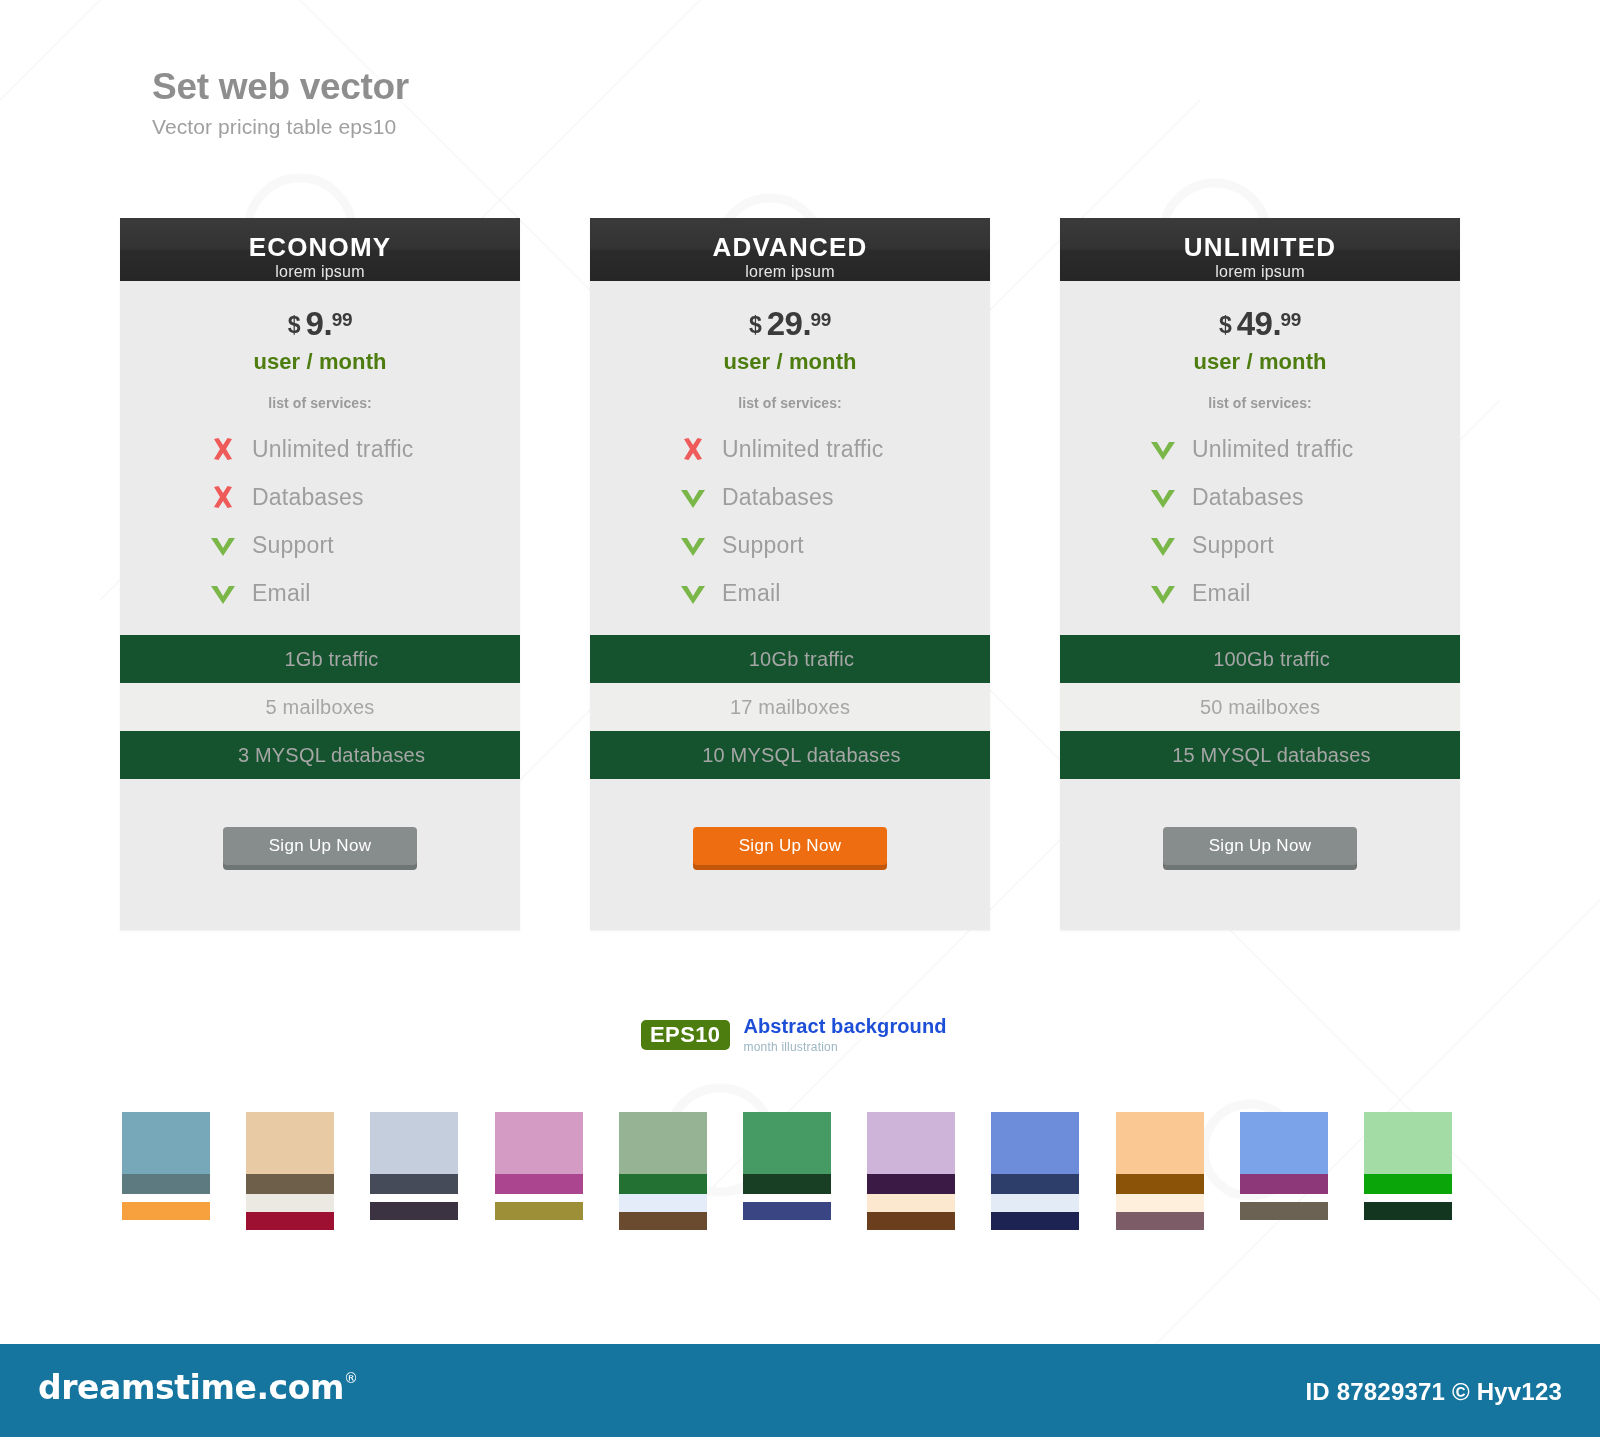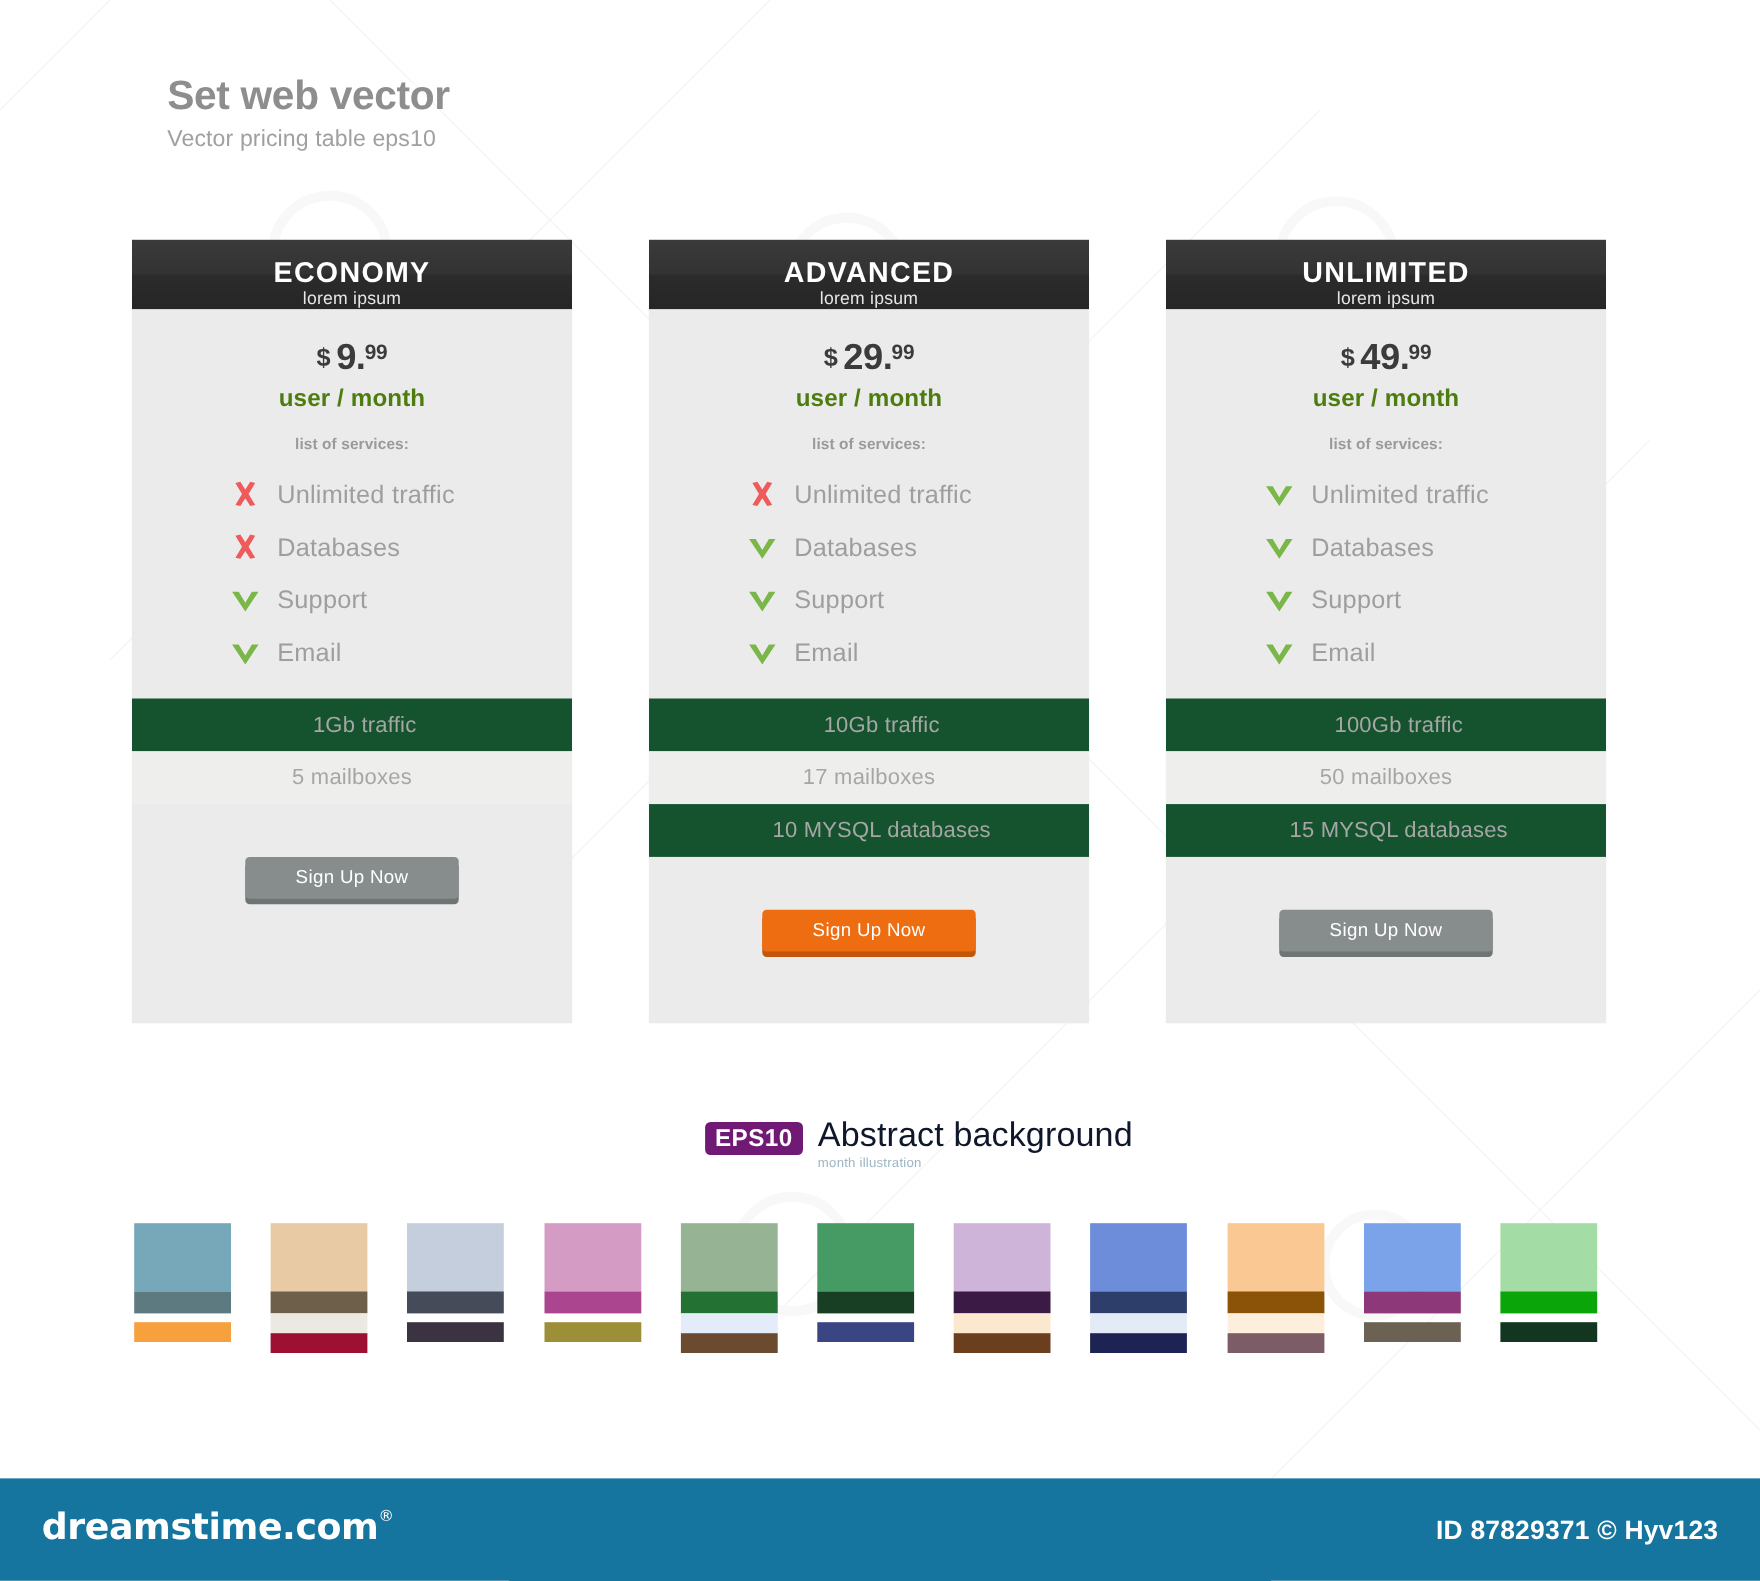--- a/index.html
+++ b/index.html
@@ -194,35 +194,35 @@
 
   
   #abstract-label {
     position: absolute;
     left: 641px;
     top: 1016px;
     display: flex;
     align-items: flex-start;
   }
   .eps-badge {
-    background: #701a75;
+    background: #4d7c0f;
     color: #ffffff;
     font-size: 22px;
     font-weight: bold;
     letter-spacing: 0.4px;
     padding: 3px 9px 4px 9px;
     border-radius: 5px;
     line-height: 1.05;
     margin-top: 4px;
   }
   .abs-text { margin-left: 14px; }
   .abs-title {
-    color: #0f172a;
-    font-size: 31px;
-    font-weight: normal;
+    color: #1d4ed8;
+    font-size: 20px;
+    font-weight: bold;
     line-height: 1.0;
     letter-spacing: 0.1px;
   }
   .abs-sub {
     color: #9cb6c3;
     font-size: 12px;
     font-weight: normal;
     margin-top: 3px;
     letter-spacing: 0.2px;
   }
@@ -354,20 +354,21 @@
               <svg width="30" height="30" viewBox="0 0 30 30">
                 <path d="M3 8 L9 8 L15 18 L21 8 L27 8 L15 26 Z" fill="#7ab648"></path>
               </svg>
             </span>
             <span class="flabel">Email</span>
           </li>
         </ul>
         <div class="specs">
           <div class="spec-row dark">1Gb traffic</div>
           <div class="spec-row light">5 mailboxes</div>
+          <div class="spec-row dark">3 MYSQL databases</div>
         </div>
         <div class="cta-wrap"><button class="cta gray">Sign Up Now</button></div>
       </div>
     </div>
     <div class="card">
       <div class="card-header">
         <div class="card-title">ADVANCED</div>
         <div class="card-subtitle">lorem ipsum</div>
       </div>
       <div class="card-body">

